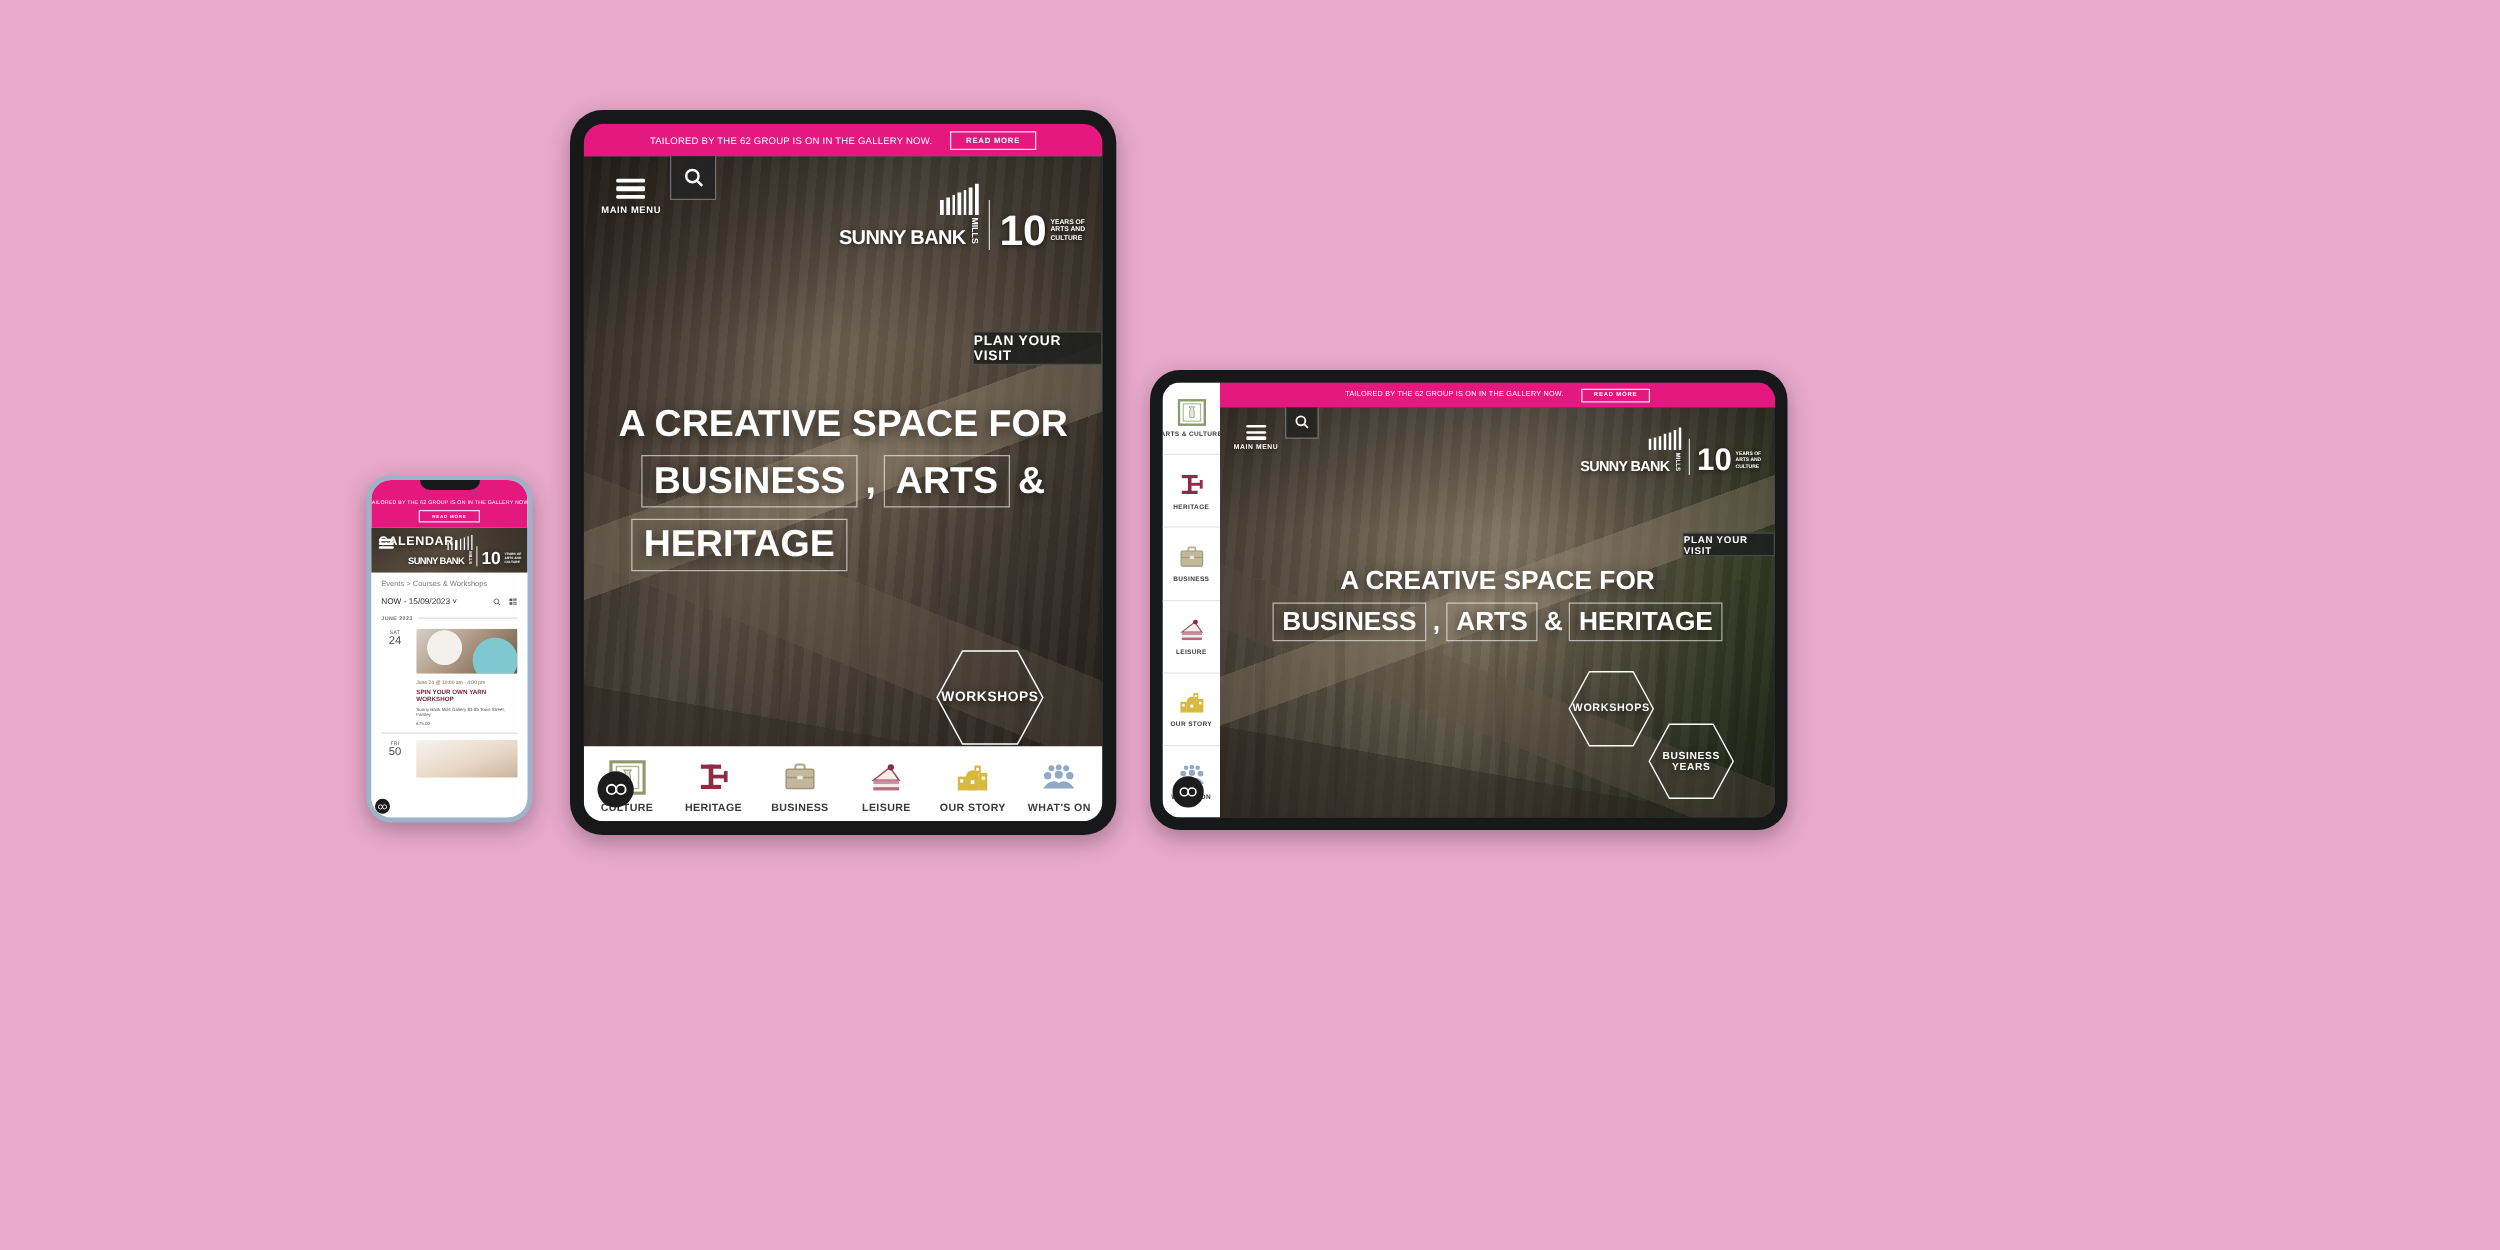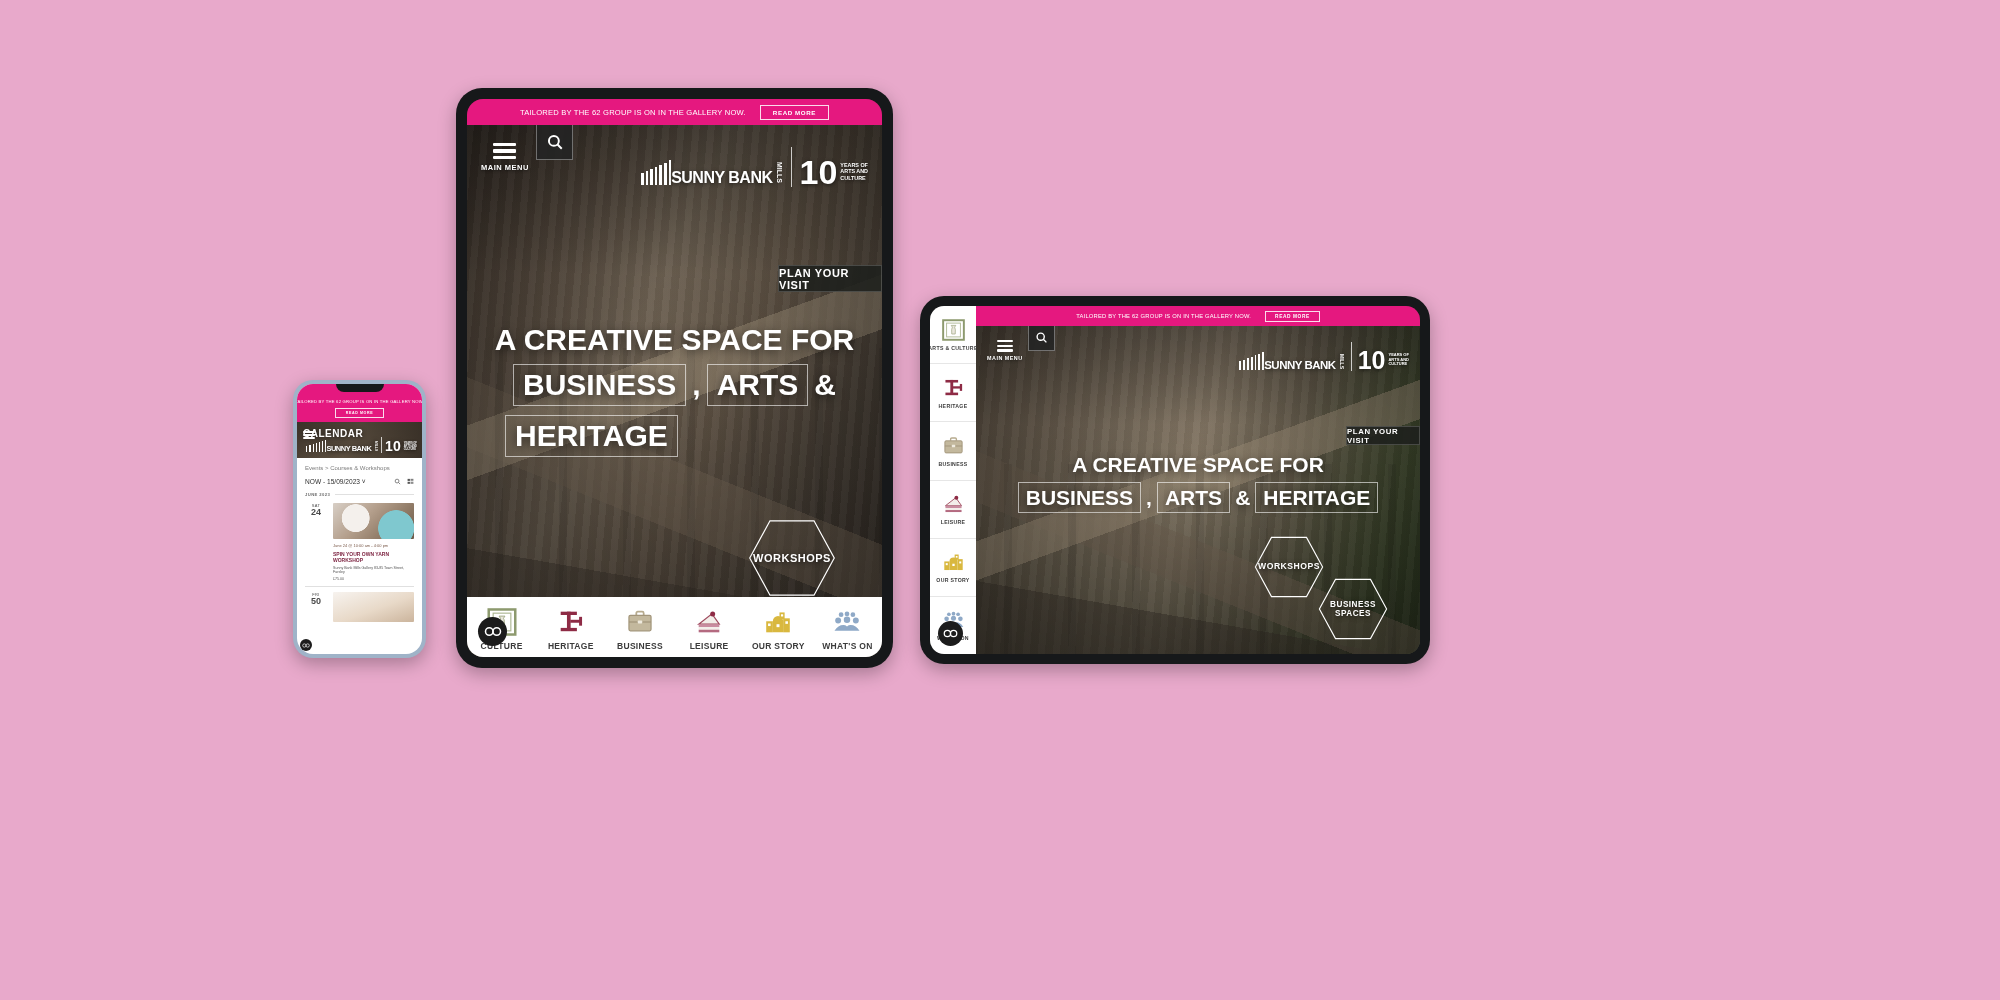--- a/index.html
+++ b/index.html
@@ -117,21 +117,21 @@
     color: #fff;
   }
 
   .brand {
     position: absolute;
     display: flex;
     align-items: flex-end;
     z-index: 5;
     color: #fff;
   }
-  .brand-left { display: flex; flex-direction: row; align-items: flex-end; }
+  .brand-left { display: flex; flex-direction: column; align-items: flex-end; }
   .chimney { display: flex; align-items: flex-end; gap: 2px; }
   .chimney i { display: block; background: #fff; }
   .brand-word {
     font-family: "Liberation Sans Narrow", "Liberation Sans", sans-serif;
     font-weight: bold;
     letter-spacing: -.5px;
     display: flex; align-items: baseline; gap: 3px;
     text-shadow: 0 1px 4px rgba(0,0,0,.6);
   }
   .brand-mills { writing-mode: vertical-rl; letter-spacing: 0; }
@@ -260,21 +260,21 @@
     text-shadow: 0 1px 4px rgba(0,0,0,.6);
   }
   .crumbs { color: #7b7b7b; }
   .daterow { display: flex; align-items: center; justify-content: space-between; color: #2f2f2f; }
   .daterow-icons { display: flex; gap: 6px; align-items: center; color: #555; }
   .month-label { color: #6e6e6e; font-weight: bold; letter-spacing: .4px; }
   .hr { height: 1px; background: #e0e0e0; }
   .ev { display: flex; gap: 6px; }
   .ev-date { width: 22px; text-align: center; color: #4a4a4a; }
   .ev-dow { font-size: 4px; letter-spacing: .3px; }
-  .ev-day { font-size: 9px; font-weight: bold; line-height: 1; }
+  .ev-day { font-size: 9px; font-weight: normal; line-height: 1; }
   .ev-img { flex: 1; border-radius: 1px; }
   .ev-meta { color: #7a5a4a; }
   .ev-title { color: #7a1f3d; font-weight: bold; }
   .ev-venue { color: #555; }
   .ev-price { color: #555; }
 
   
   .ico { display: block; }
 </style>
 </head>
@@ -702,21 +702,21 @@
               </div>
             </div>
 
             <div class="hexwrap" style="right:32px; bottom:14px; width:70px; height:62px;">
               <div class="hex" style="width:100%;height:100%;font-size:8.2px;">
                 <svg viewBox="0 0 100 88" preserveAspectRatio="none">
                   <polygon points="25,2 75,2 98,44 75,86 25,86 2,44" fill="none" stroke="#ffffff" stroke-width="1.6"></polygon>
                 </svg>
                 <span>
                   <span>BUSINESS</span><br>
-                  <span>SPACES</span>
+                  <span>YEARS</span>
                 </span>
               </div>
             </div>
           </div>
         </div>
 
         <div class="cookie" style="left:8px; bottom:8px; width:25px; height:25px;">
           <svg width="15" height="9" viewBox="0 0 24 14" fill="none" stroke="#fff" stroke-width="2">
             <circle cx="7" cy="7" r="5"></circle>
               <circle cx="17" cy="7" r="5"></circle>

